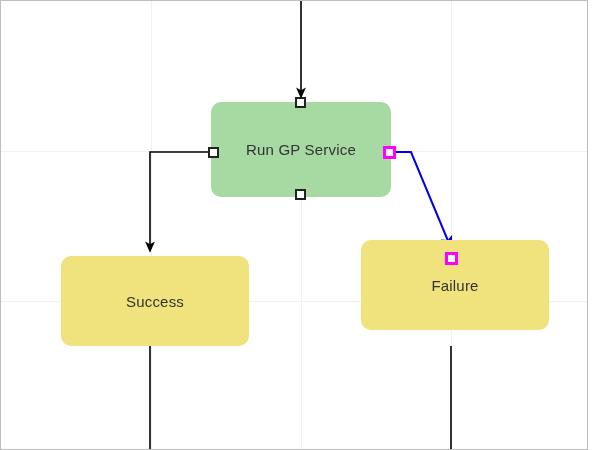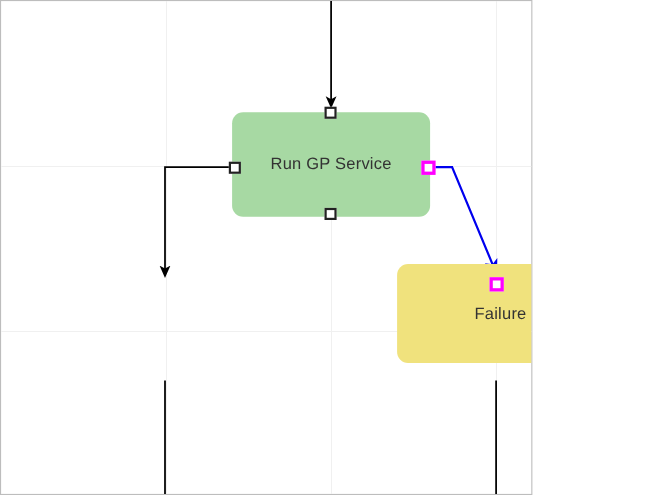--- a/index.html
+++ b/index.html
@@ -6,21 +6,21 @@
   html, body {
     margin: 0;
     padding: 0;
     background: #ffffff;
   }
   body {
     font-family: "Liberation Sans", sans-serif;
   }
   #canvas-root {
     position: relative;
-    width: 484px;
+    width: 588px;
     height: 450px;
     overflow: hidden;
     background: #ffffff;
     box-sizing: border-box;
     border: 1px solid #bdbdbd;
   }
   #grid-layer, #edge-layer, #node-layer, #port-layer {
     position: absolute;
     left: 0;
     top: 0;
@@ -99,20 +99,23 @@
 
     <line x1="450" y1="345" x2="450" y2="450" stroke="#000000" stroke-width="1.6"></line>
   </svg>
 
   <div id="node-layer">
 
     <div class="node" style="left:210px; top:101px; width:180px; height:95px; background:#a7d9a3;">
       <span class="node-label">Run GP Service</span>
     </div>
 
+    <div class="node" style="left:60px; top:255px; width:188px; height:90px; background:#f0e27d;">
+      <span class="node-label">Success</span>
+    </div>
 
     <div class="node" style="left:360px; top:239px; width:188px; height:90px; background:#f0e27d;">
       <span class="node-label">Failure</span>
     </div>
 
   </div>
 
   <div id="port-layer">
 
     <div class="port port-default" style="left:294px; top:96px;"></div>

